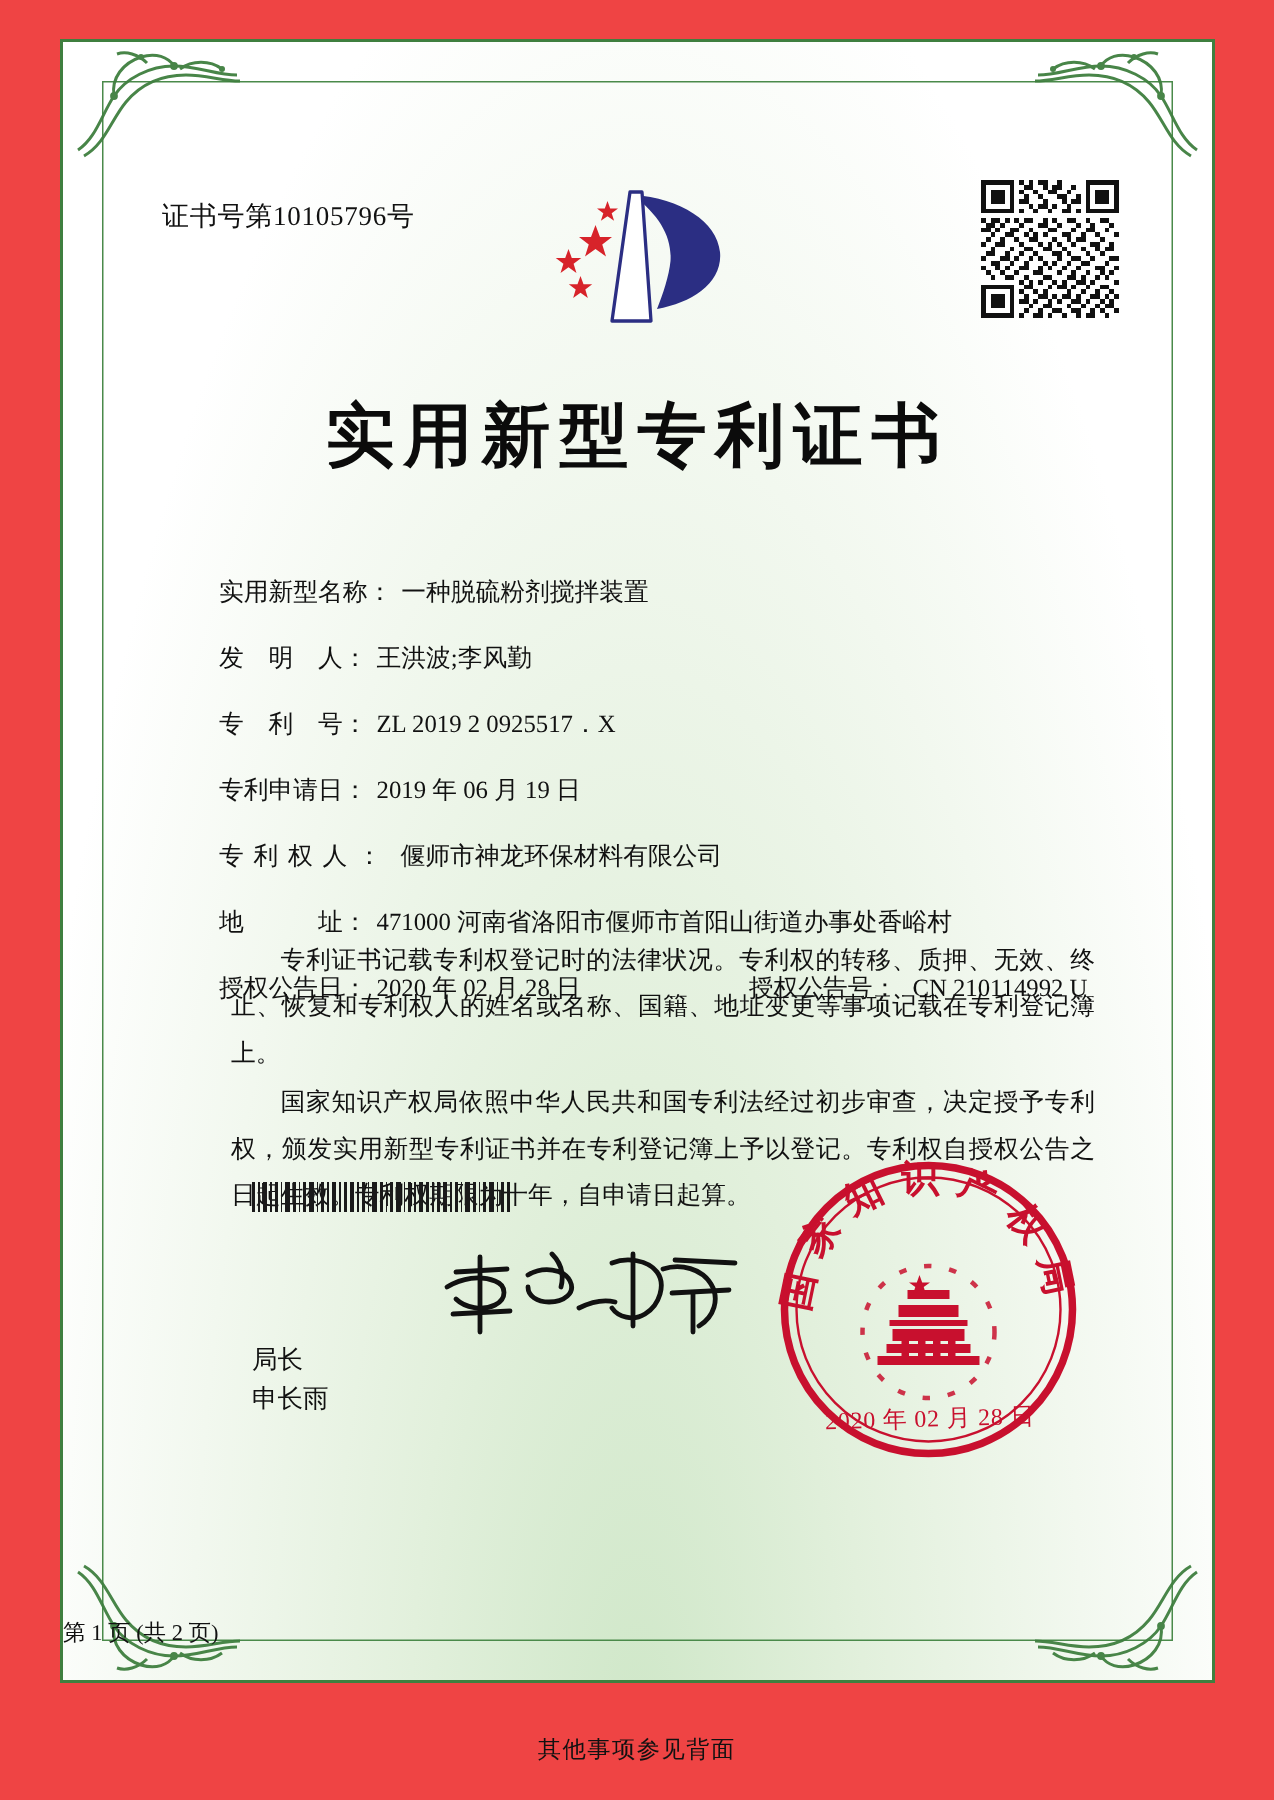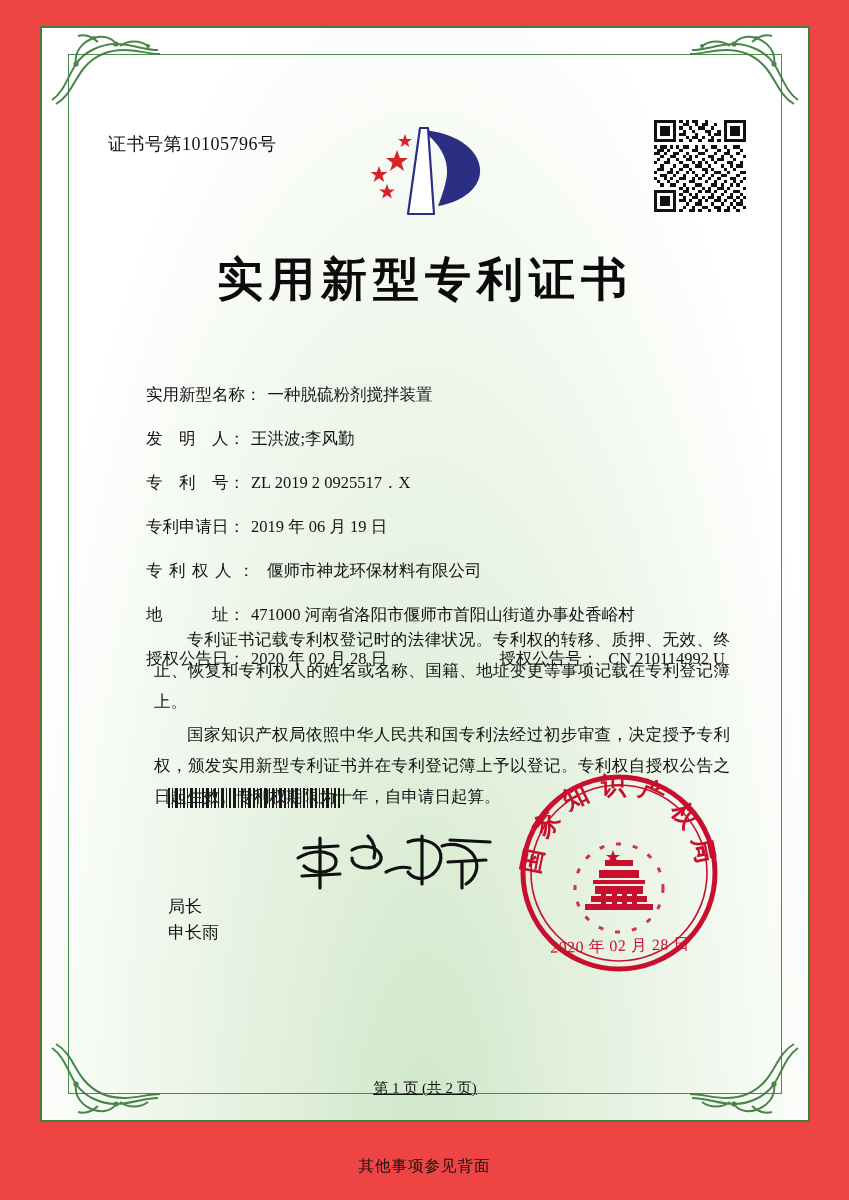--- a/index.html
+++ b/index.html
@@ -83,21 +83,21 @@
     transform: translateX(-50%);
     top: 94px;
     width: 150px;
     height: 108px;
   }
   .logo svg { display: block; width: 100%; height: 100%; }
 
   .title {
     position: absolute;
     left: 0; right: 0;
-    top: 221px;
+    top: 232px;
     text-align: center;
     font-family: "DejaVu Serif", "Liberation Serif", serif;
     font-weight: 700;
     font-size: 46px;
     letter-spacing: 6px;
     color: #0b0b0b;
   }
 
   
   .fields {
@@ -187,24 +187,23 @@
     color: #c8102e;
     font-size: 16px;
     letter-spacing: .5px;
     transform: rotate(-1.5deg);
   }
 
   .page-no {
     position: absolute;
     left: 0; right: 0;
     bottom: 22px;
-    text-align: center;
+    text-align: left;
     font-size: 15px;
     color: #111;
-    text-decoration: underline;
   }
 
   .footer-note {
     position: absolute;
     left: 0; right: 0;
     top: 1156px;
     text-align: center;
     font-size: 15.5px;
     color: #111;
     letter-spacing: 1px;

